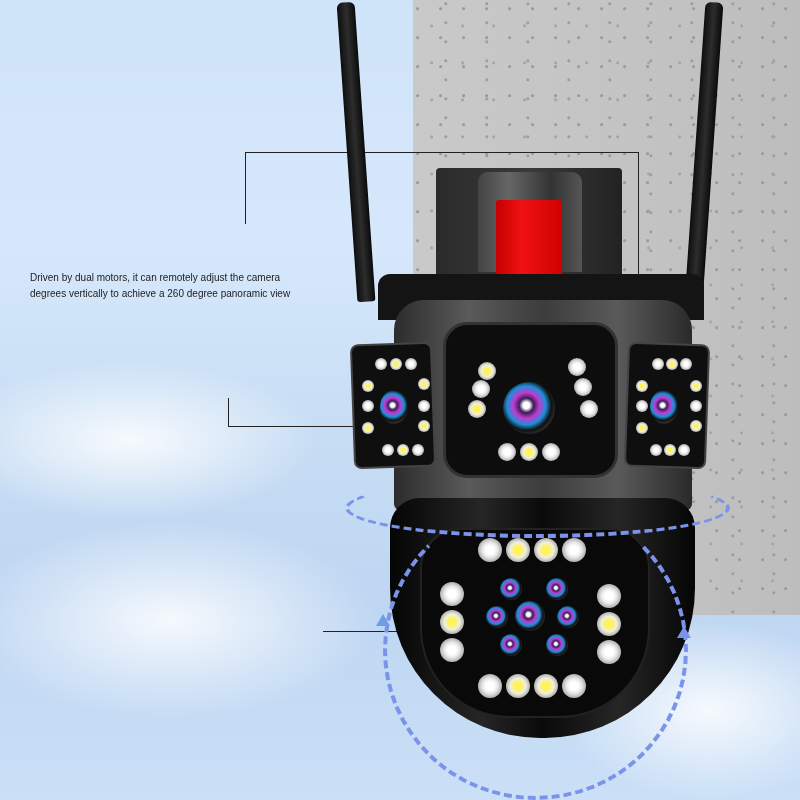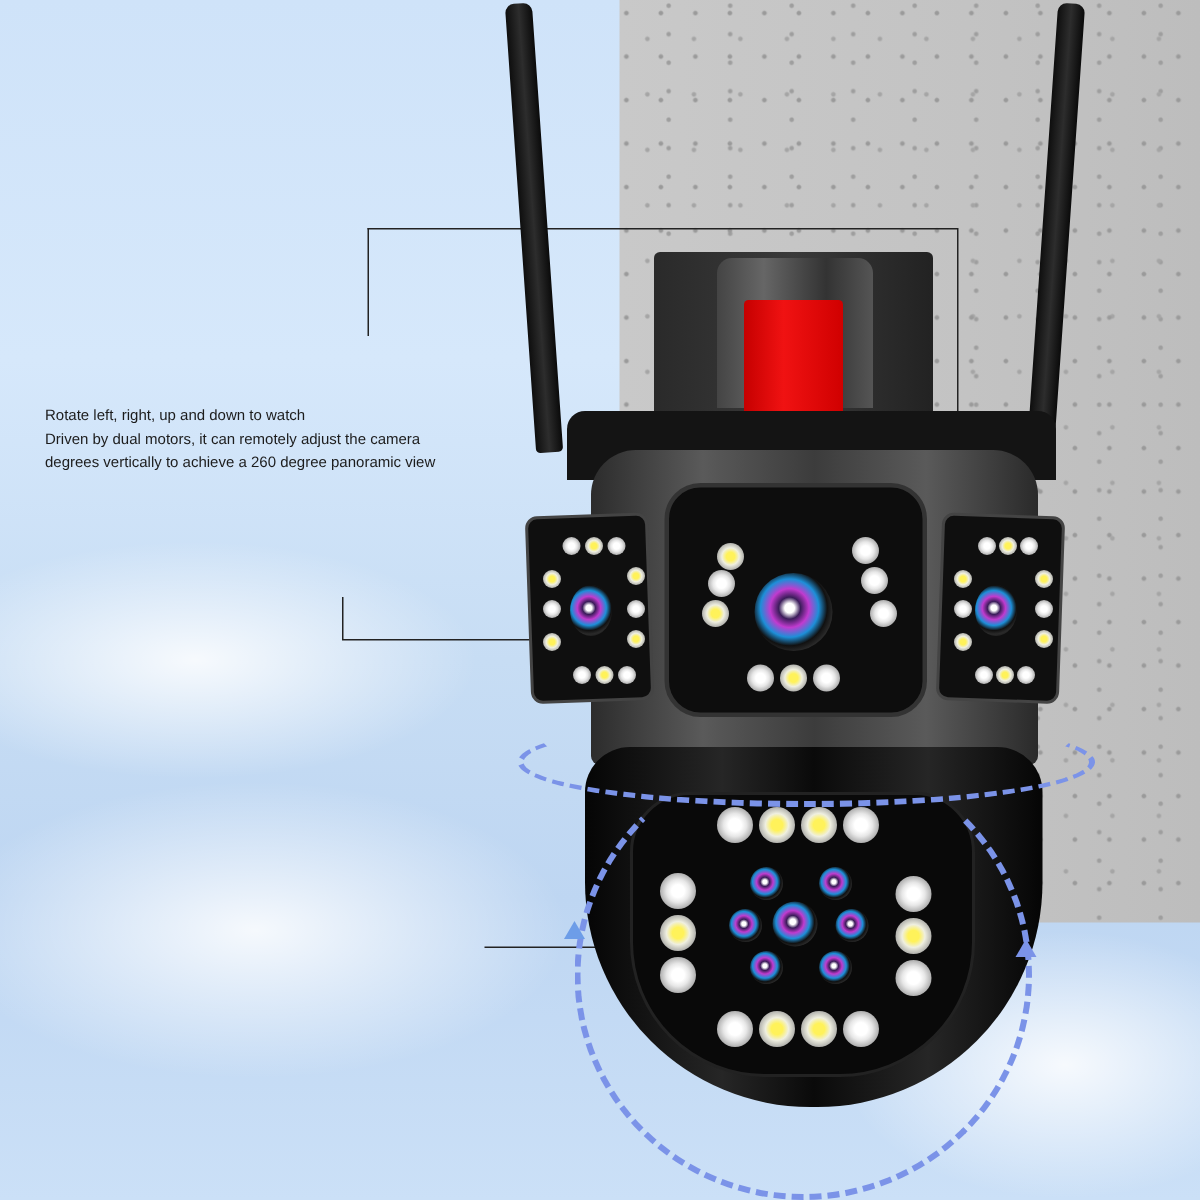--- a/index.html
+++ b/index.html
@@ -35,21 +35,20 @@
 <div class="wall"></div>
 
 <div class="line" style="left:245px;top:152px;width:393px;height:1px"></div>
 <div class="line" style="left:245px;top:152px;width:1px;height:72px"></div>
 <div class="line" style="left:638px;top:152px;width:1px;height:210px"></div>
 <div class="line" style="left:228px;top:426px;width:150px;height:1px"></div>
 <div class="line" style="left:228px;top:398px;width:1px;height:28px"></div>
 <div class="line" style="left:323px;top:631px;width:190px;height:1px"></div>
 
 <div class="callout">
-  <p>Rotate left, right, up and down to watch</p>
   <p>Driven by dual motors, it can remotely adjust the camera</p>
   <p>degrees vertically to achieve a 260 degree panoramic view</p>
 </div>
 
 <div class="antenna" style="left:347px;top:2px;height:300px;transform:rotate(-4deg)"></div>
 <div class="antenna" style="left:695px;top:2px;height:300px;transform:rotate(4deg)"></div>
 
 <div class="part" style="left:436px;top:168px;width:186px;height:110px;background:linear-gradient(90deg,#2a2a2a,#3a3a3a 50%,#222);border-radius:4px"></div>
 <div class="part" style="left:478px;top:172px;width:104px;height:100px;background:linear-gradient(90deg,#444,#666 30%,#333 70%,#555);border-radius:10px 10px 0 0"></div>
 <div class="part" style="left:496px;top:200px;width:66px;height:80px;background:linear-gradient(90deg,#c60000,#f01212 40%,#d00000);border-radius:3px"></div>

